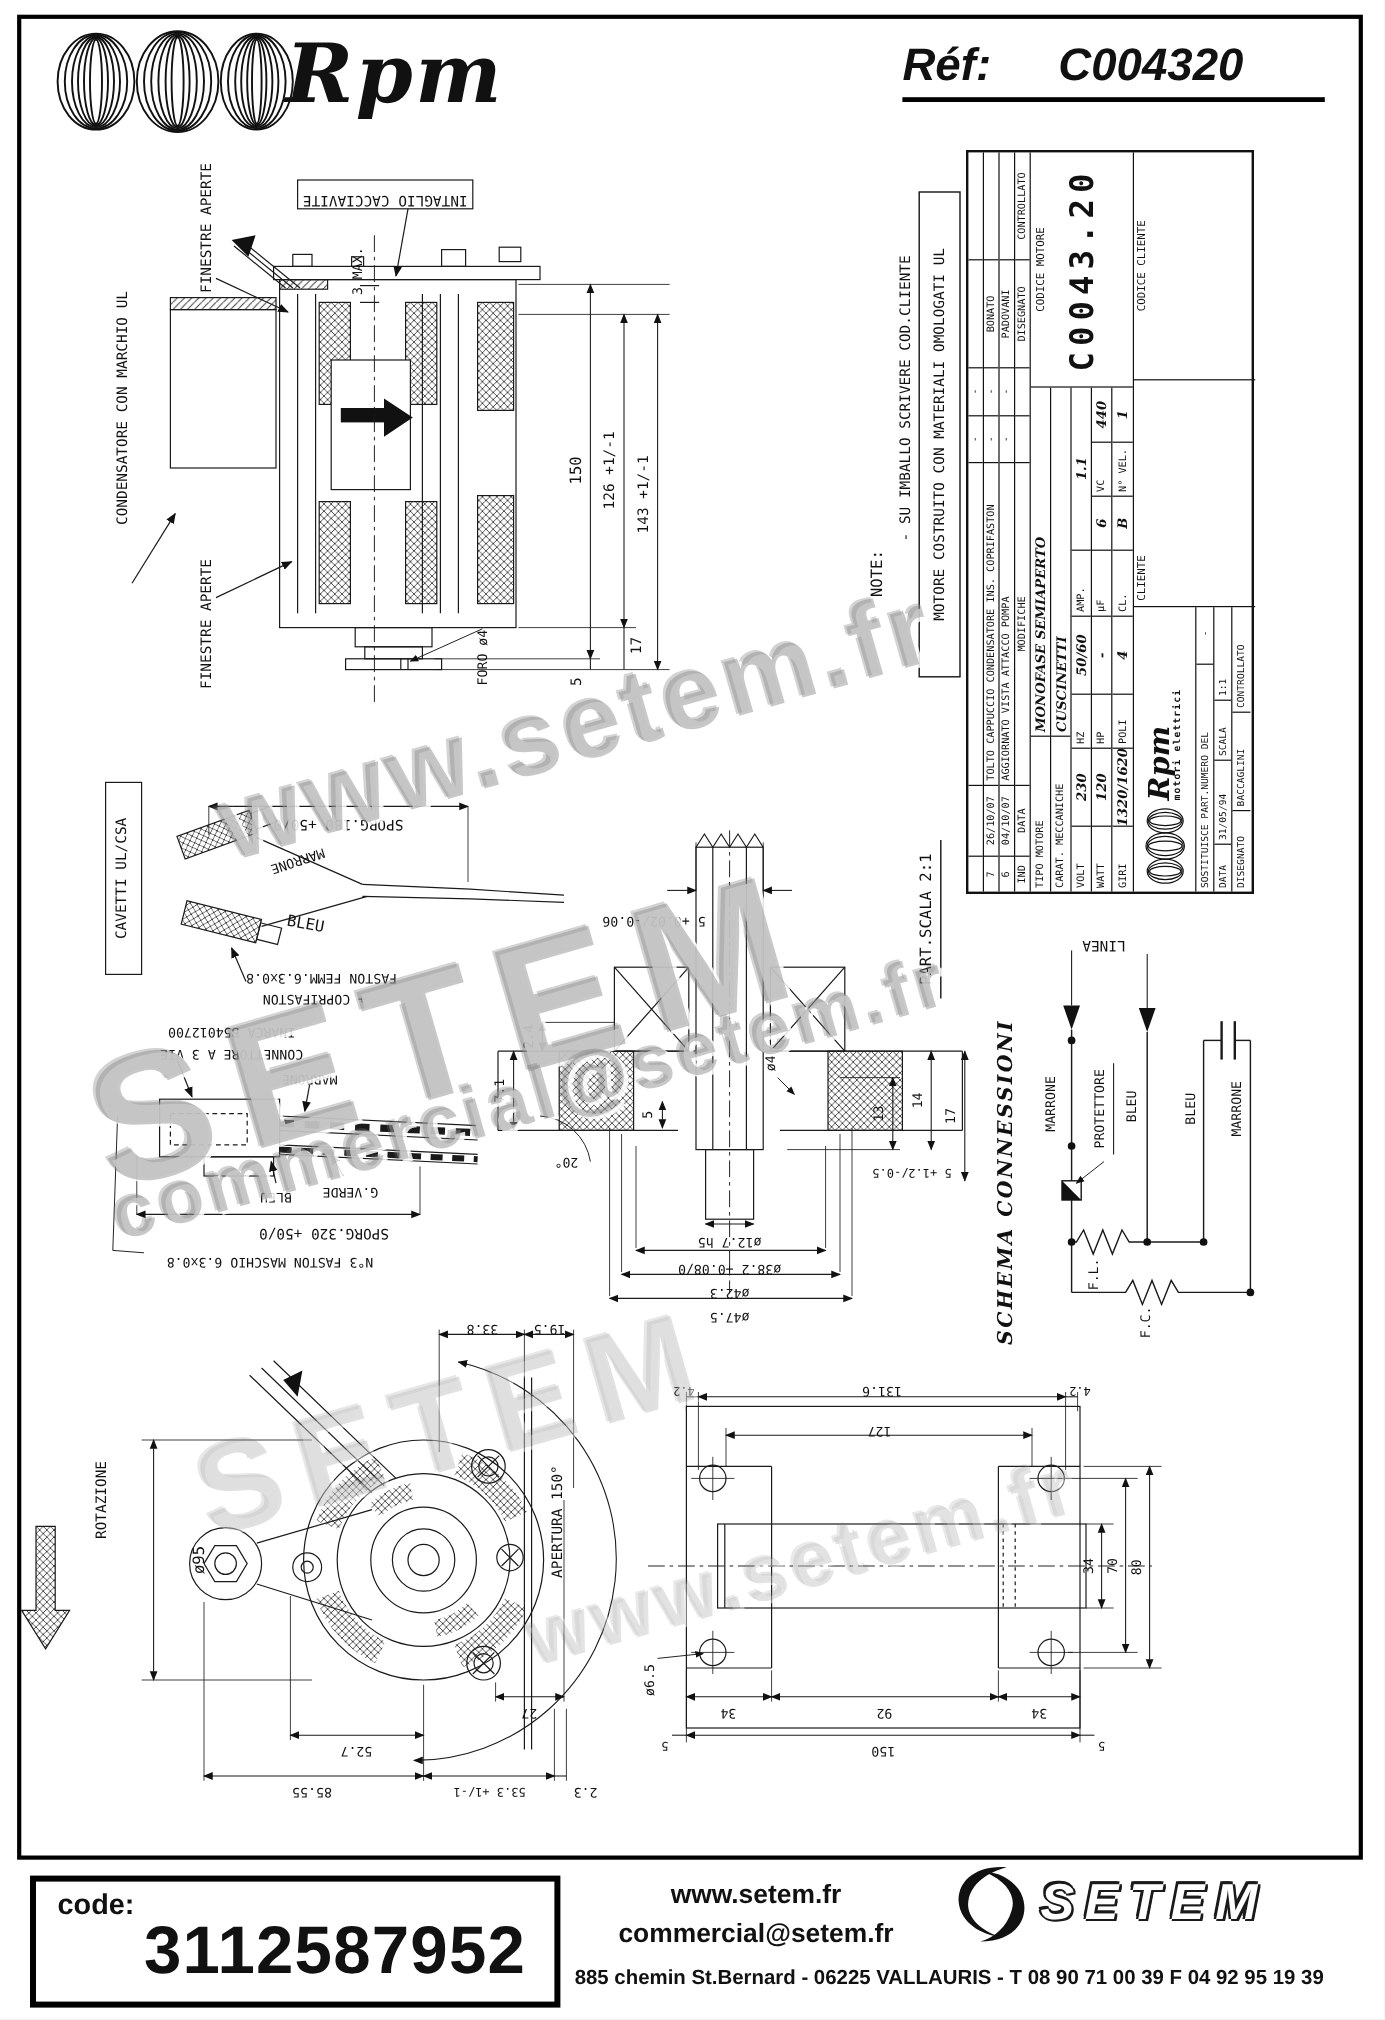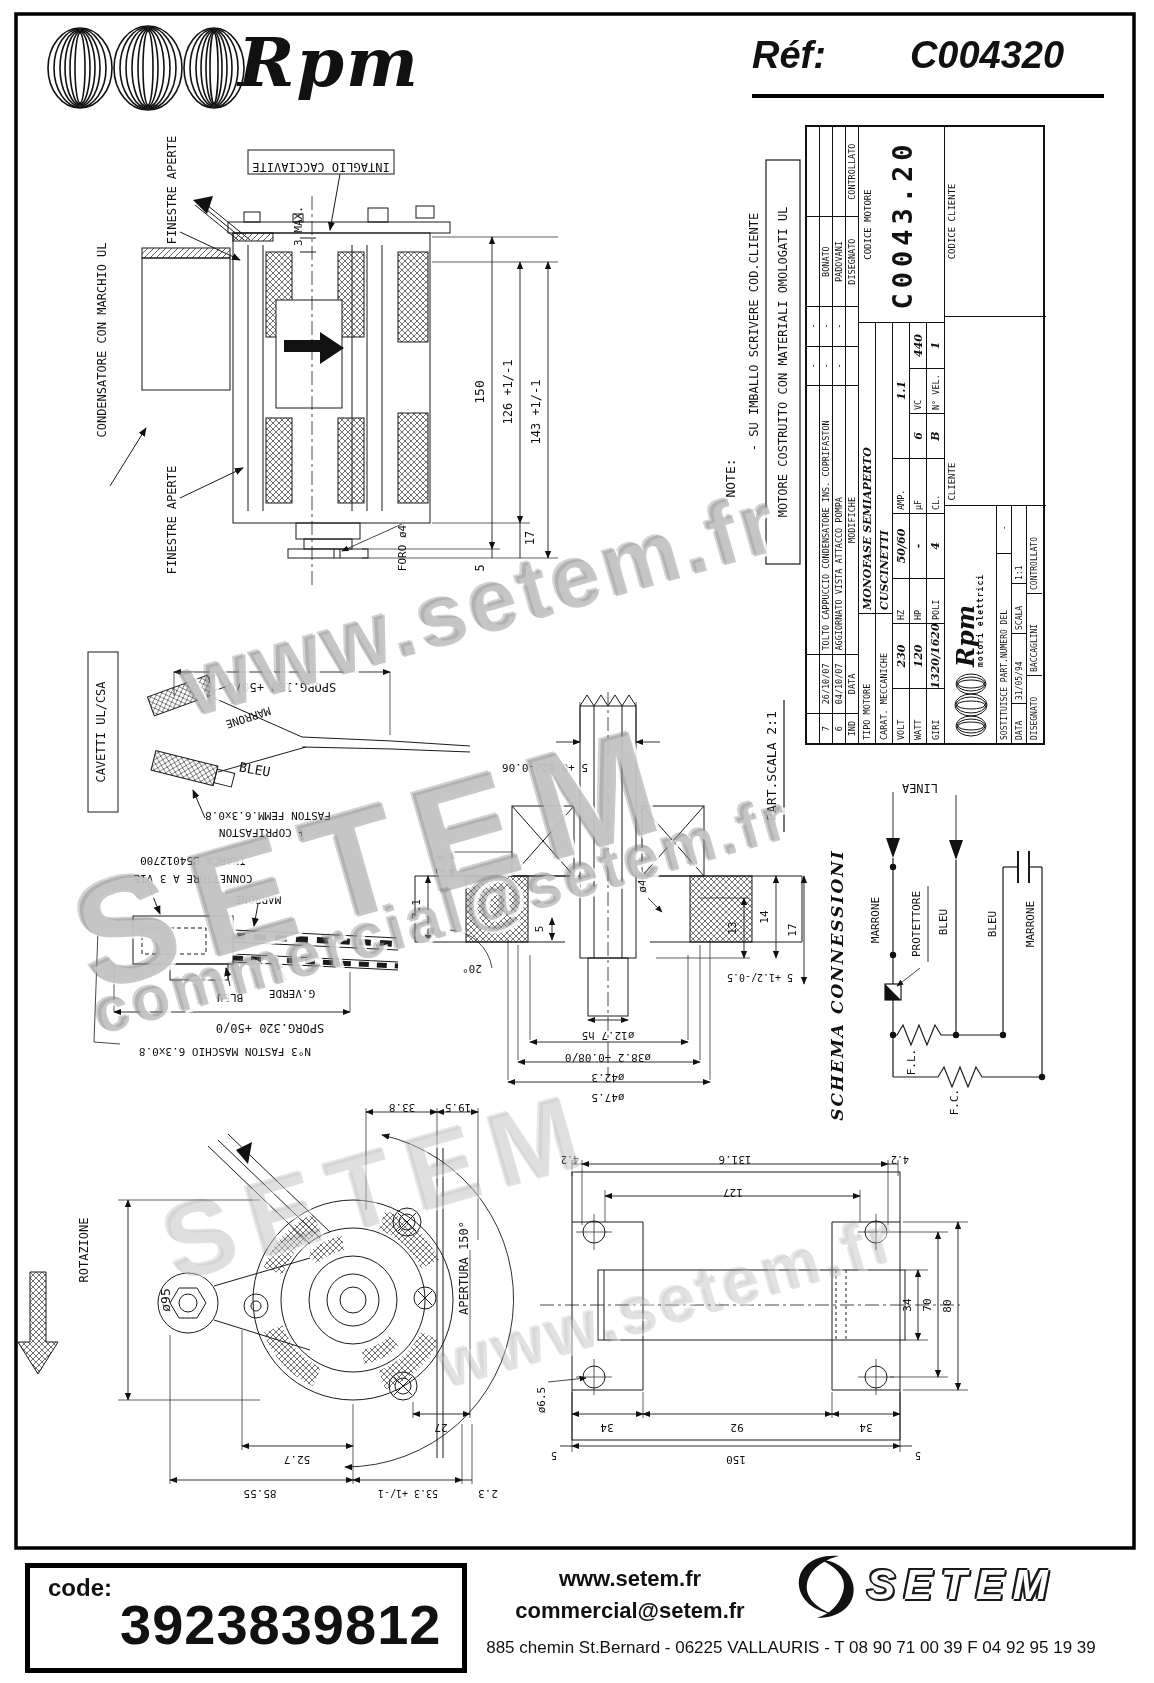--- a/index.html
+++ b/index.html
@@ -2,21 +2,21 @@
 <html><head>
 <meta charset="utf-8">
 <style>
   html,body{margin:0;padding:0;background:#e8e8e8;}
   .sheet{position:relative;width:1154px;height:1683px;background:#fff;overflow:hidden;
          font-family:"Liberation Sans",sans-serif;color:#111;}
   
   .brand-script{position:absolute;left:238px;top:22px;font-family:"DejaVu Serif",serif;
       font-style:italic;font-weight:bold;font-size:68px;letter-spacing:2px;}
   .ref-box{position:absolute;left:752px;top:34px;width:352px;border-bottom:4px solid #000;
-      display:flex;align-items:baseline;gap:84px;padding-bottom:17px;}
+      display:flex;align-items:baseline;gap:56px;padding-bottom:4px;}
   .ref-label,.ref-value{font-style:italic;font-weight:900;font-size:38px;font-family:"Liberation Sans",sans-serif;}
   
   svg.draw{position:absolute;left:0;top:0;}
   svg.draw text{font-family:"DejaVu Sans Mono",monospace;fill:#111;text-anchor:middle;}
   svg.draw .schema-title{font-family:"DejaVu Serif",serif;font-style:italic;font-weight:bold;letter-spacing:2px;}
   
   .tb-rot{position:absolute;left:805px;top:125px;width:240px;height:620px;z-index:3;}
   .tb{position:absolute;left:0;top:0;width:620px;height:240px;background:#fff;border:2px solid #111;
       transform-origin:0 0;transform:translateY(620px) rotate(-90deg);
       font-family:"DejaVu Sans Mono",monospace;box-sizing:border-box;}
@@ -53,21 +53,21 @@
       color:rgba(145,145,145,0.5);transform:rotate(-16deg);transform-origin:0 0;
       text-shadow:3px 3px 0 rgba(255,255,255,0.85), -2px -2px 0 rgba(110,110,110,0.30);
       font-family:"Liberation Sans",sans-serif;letter-spacing:4px;white-space:nowrap;}
   
   .code-box{position:absolute;left:25px;top:1563px;width:432px;height:100px;border:5px solid #000;}
   .code-label{position:absolute;left:18px;top:6px;font-size:24px;font-weight:bold;}
   .code-value{position:absolute;left:90px;top:24px;font-size:56px;font-weight:bold;letter-spacing:1px;}
   .f-center{position:absolute;left:470px;top:1566px;width:320px;text-align:center;}
   .f-web{font-size:22px;font-weight:bold;}
   .f-email{font-size:22px;font-weight:bold;margin-top:6px;}
-  .f-addr{position:absolute;left:455px;top:1638px;width:672px;text-align:center;font-size:17px;font-weight:normal;}
+  .f-addr{position:absolute;left:455px;top:1638px;width:672px;text-align:center;font-size:17px;font-weight:bold;}
   .f-logo{position:absolute;left:795px;top:1550px;display:flex;align-items:center;gap:8px;}
   .setem-word{font-style:italic;font-weight:900;font-size:42px;letter-spacing:9px;color:#fff;
       text-shadow:2px 0 #1a1a1a,-2px 0 #1a1a1a,0 2px #1a1a1a,0 -2px #1a1a1a,2px 2px #1a1a1a,-2px -2px #1a1a1a;}
 </style>
 </head>
 <body>
 
 <div class="sheet">
 
 <svg class="draw" width="1154" height="1683" viewBox="0 0 1154 1683">
@@ -628,21 +628,21 @@
   </div>
 
   <div class="wm" style="left:170px;top:640px;font-size:88px;">www.setem.fr</div>
   <div class="wm" style="left:55px;top:860px;font-size:150px;letter-spacing:20px;">SETEM</div>
   <div class="wm" style="left:85px;top:980px;font-size:62px;">commercial@setem.fr</div>
   <div class="wm" style="left:150px;top:1190px;font-size:105px;letter-spacing:16px;opacity:.55;">SETEM</div>
   <div class="wm" style="left:430px;top:1330px;font-size:66px;opacity:.5;">www.setem.fr</div>
 
   <div class="code-box">
     <div class="code-label">code:</div>
-    <div class="code-value">3923839812</div>
+    <div class="code-value">3112587952</div>
   </div>
   <div class="f-center">
     <div class="f-web">www.setem.fr</div>
     <div class="f-email">commercial@setem.fr</div>
   </div>
   <div class="f-addr">885 chemin St.Bernard  -  06225 VALLAURIS  -  T 08 90 71 00 39   F 04 92 95 19 39</div>
   <div class="f-logo">
     <svg width="64" height="70" viewBox="0 0 64 70">
       <path d="M44,6 C18,4 2,18 4,36 C6,52 22,62 38,64 C20,58 10,46 12,34 C14,20 28,10 44,6 Z" fill="#111"></path>
       <path d="M22,68 C48,68 62,52 58,34 C55,20 40,10 26,10 C44,18 52,30 48,42 C44,56 34,64 22,68 Z" fill="#111"></path>

